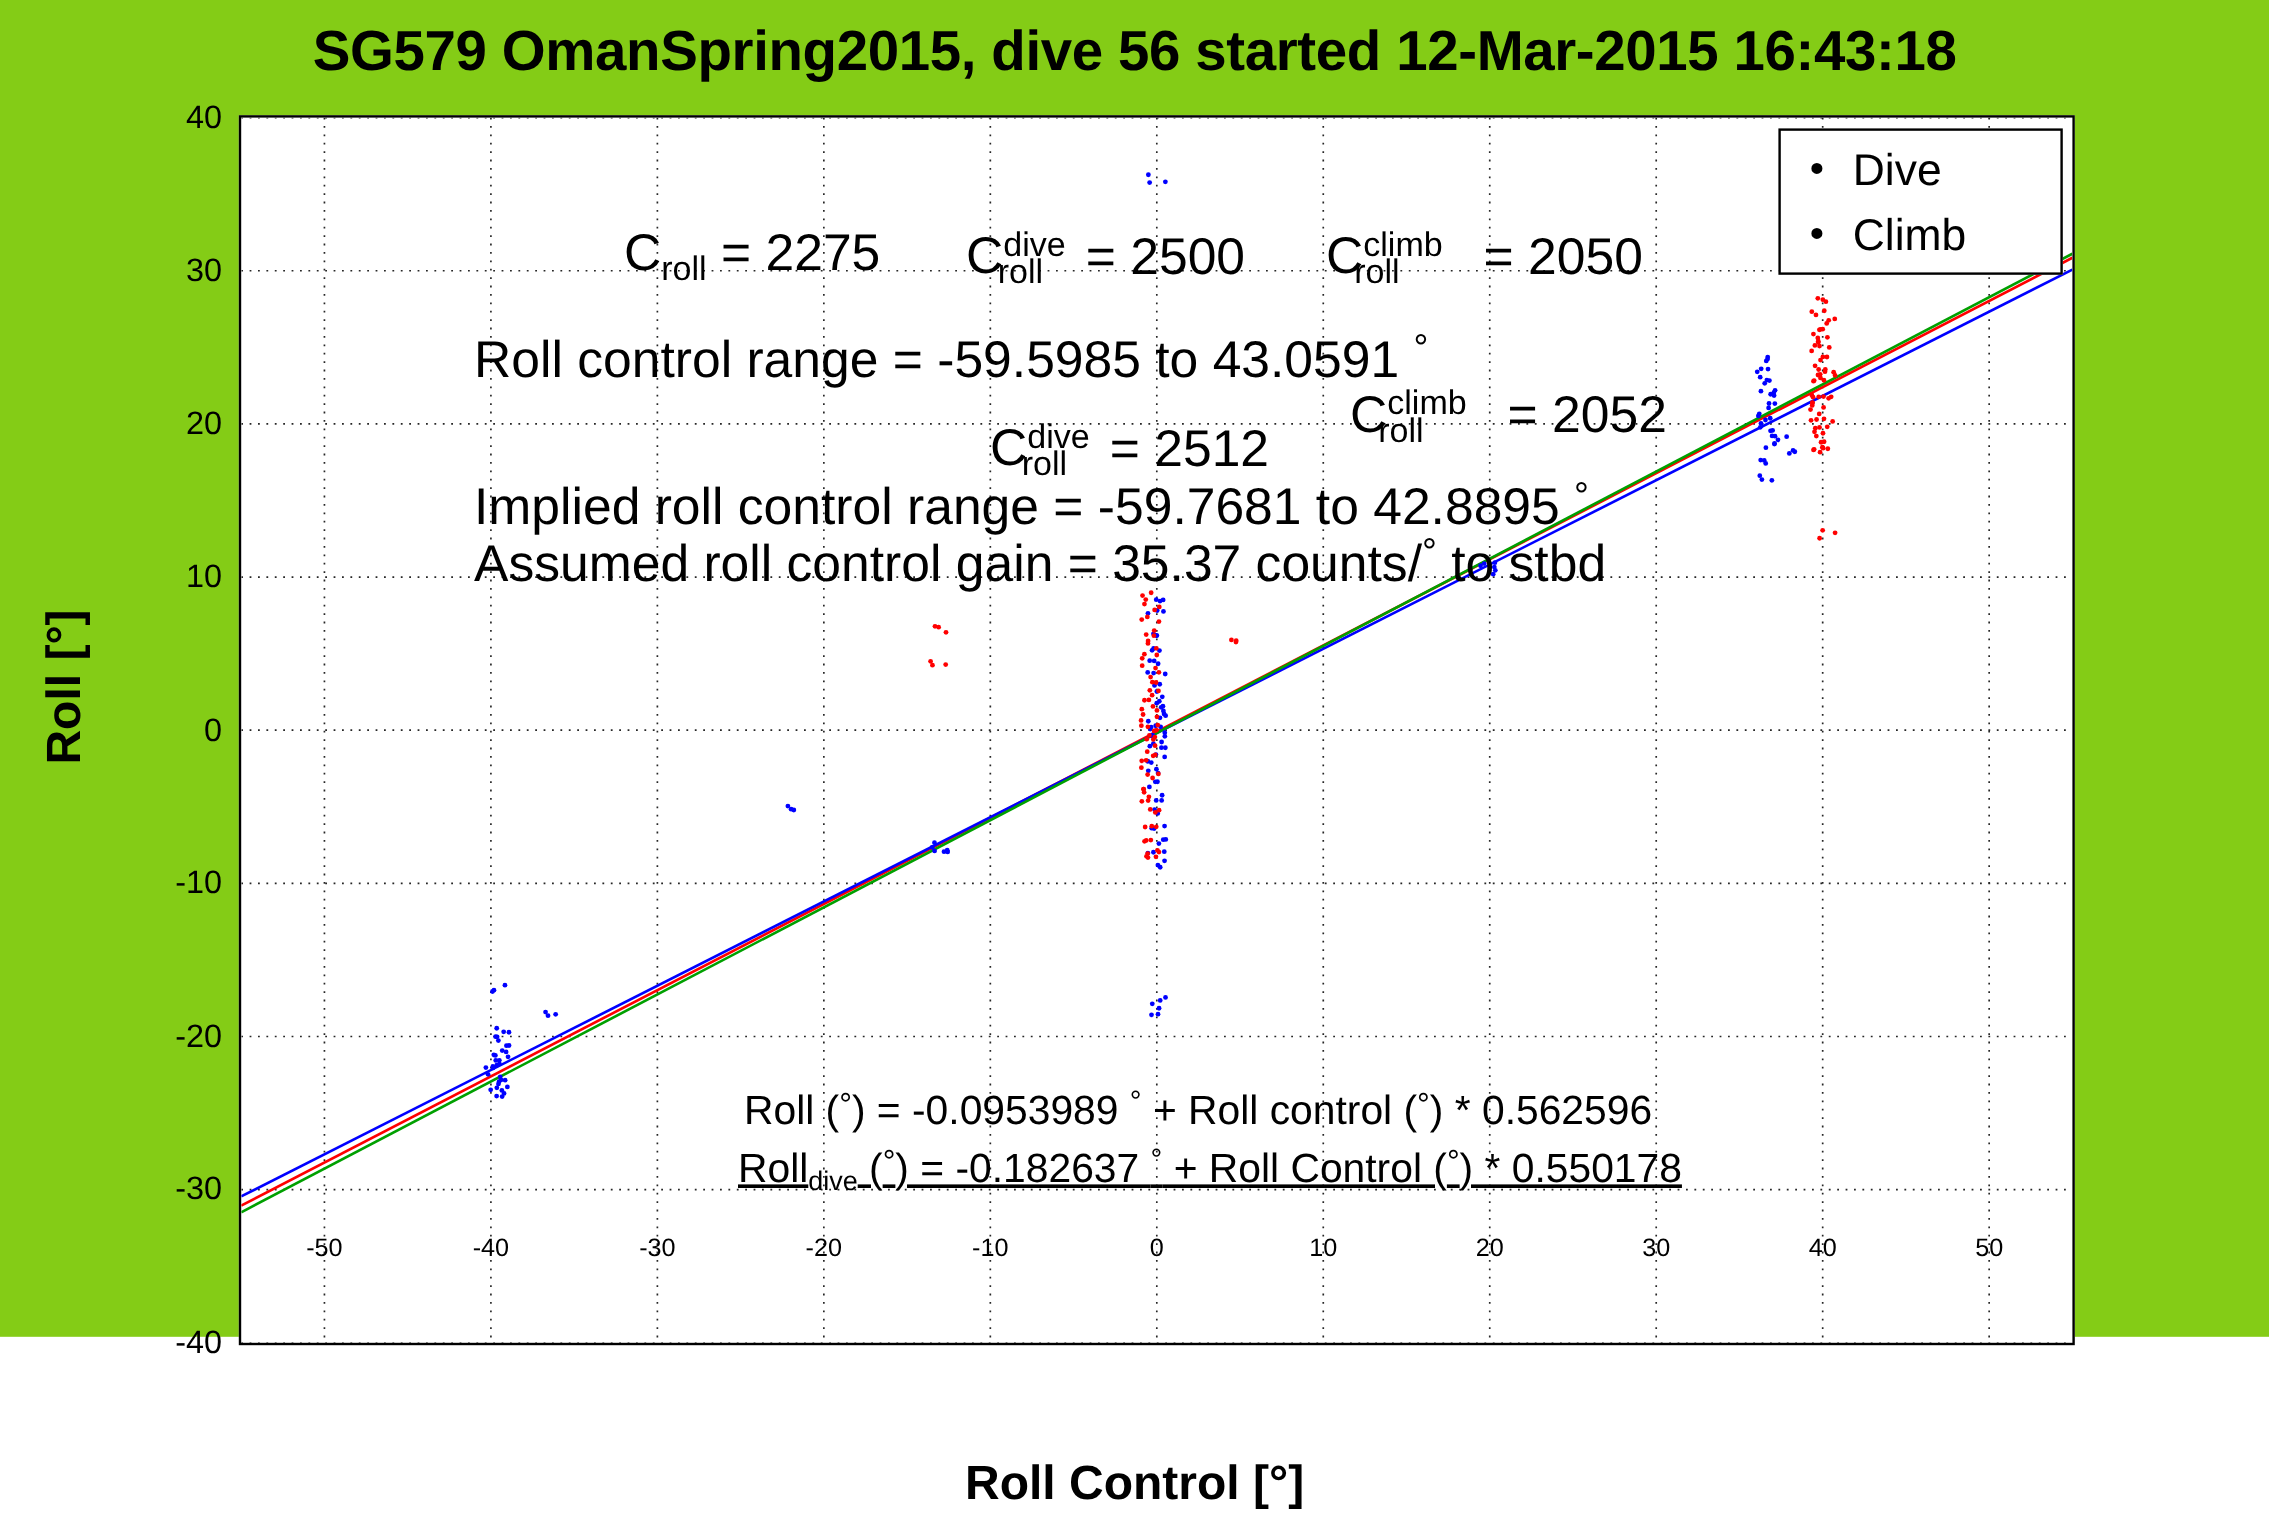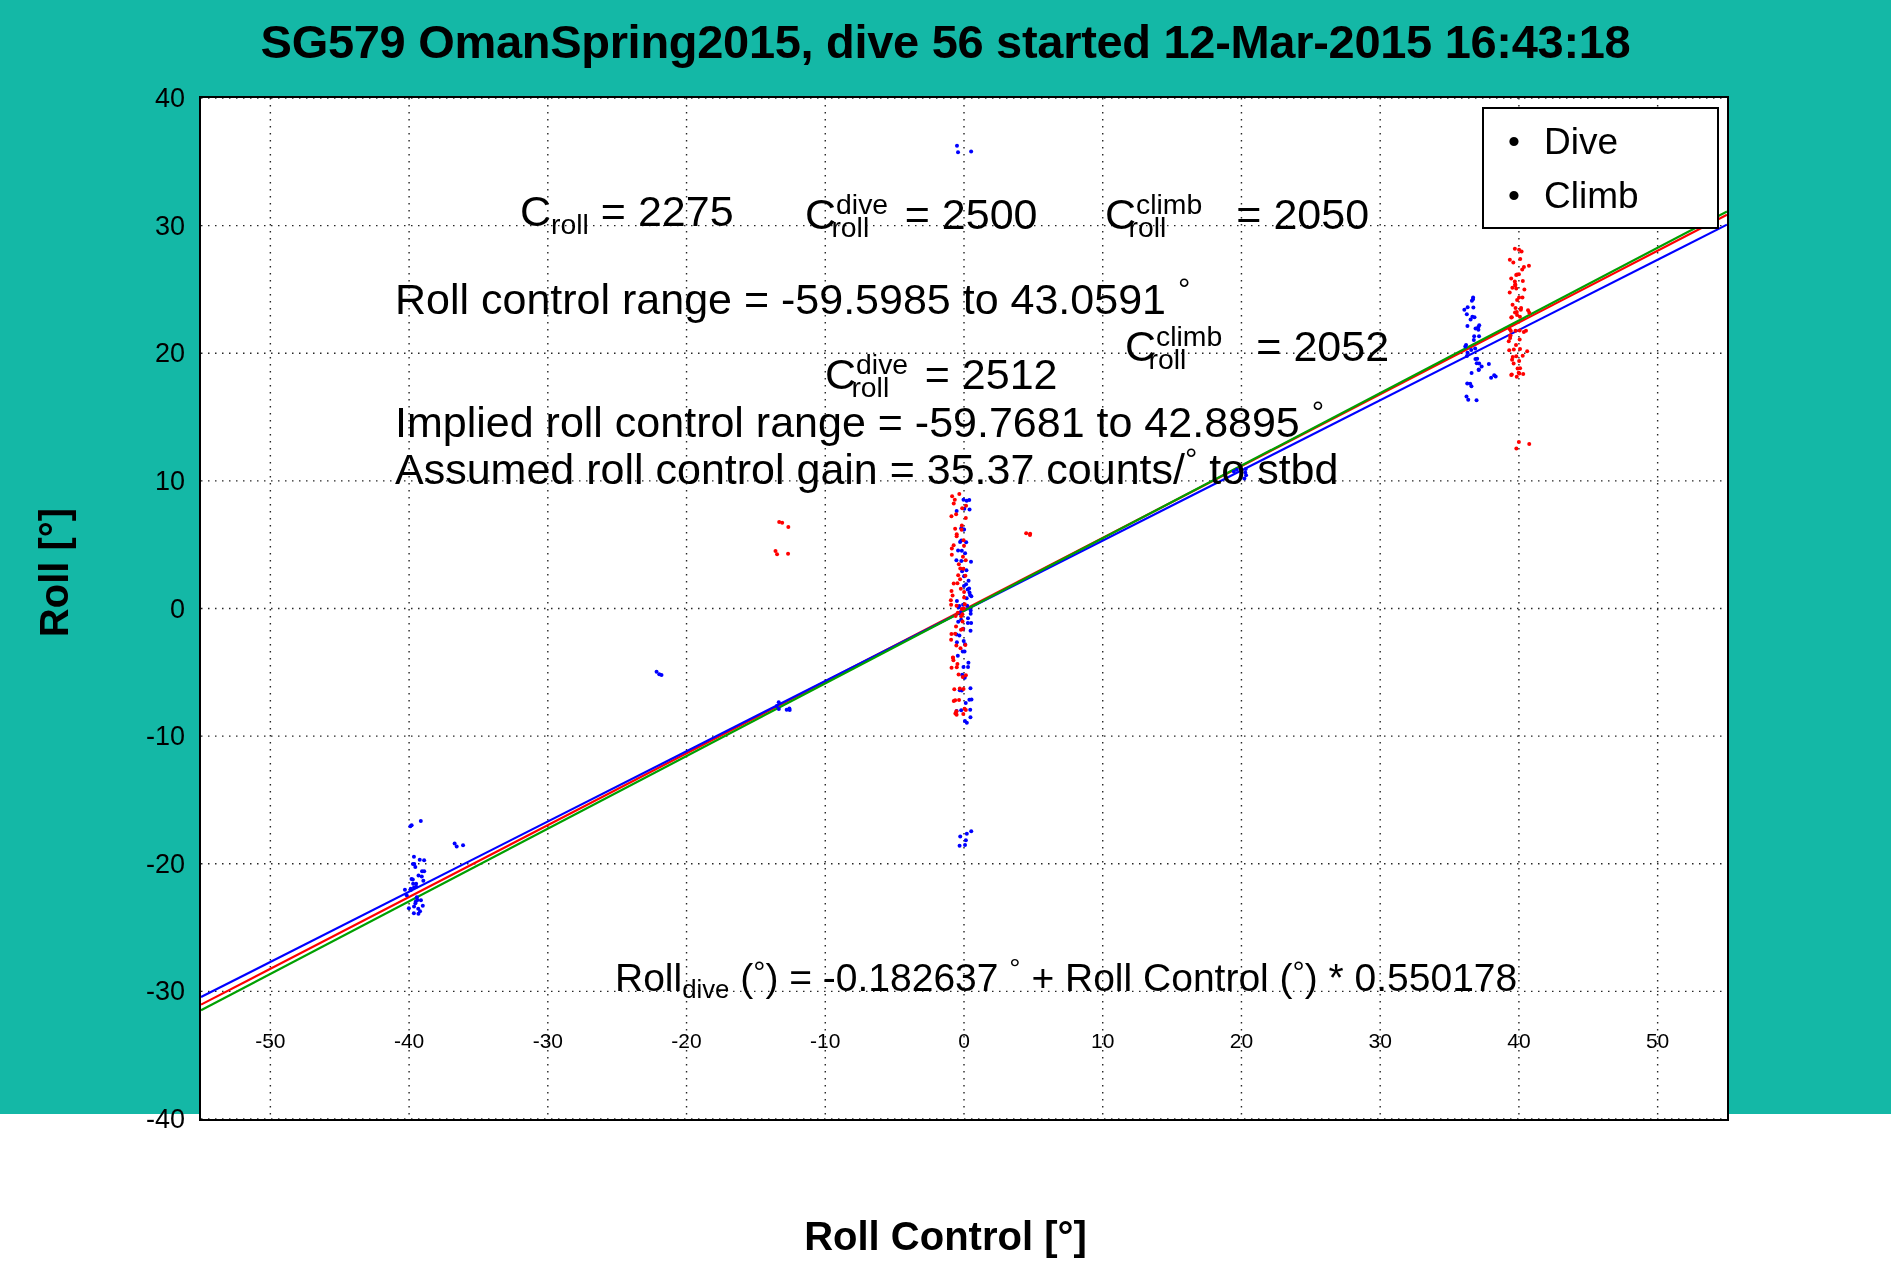--- a/index.html
+++ b/index.html
@@ -11,21 +11,21 @@
     width: 1891px;
     height: 1262px;
     font-family: "Liberation Sans", sans-serif;
     color: #000000;
     overflow: hidden;
   }
   #figure {
     position: relative;
     width: 1891px;
     height: 1114px;
-    background: #14b8a6;
+    background: #84cc16;
   }
   #plot-title {
     position: absolute;
     left: 0;
     top: 14px;
     width: 1891px;
     text-align: center;
     font-size: 47px;
     font-weight: bold;
     letter-spacing: -0.3px;
@@ -539,22 +539,25 @@
   </div>
 
   <div class="ann" style="left:395px; top:398px;">
     <span>Implied roll control range = -59.7681 to 42.8895 </span><span class="deg">°</span>
   </div>
 
   <div class="ann" style="left:395px; top:445px;">
     <span>Assumed roll control gain = 35.37 counts/</span><span class="deg">°</span><span> to stbd</span>
   </div>
 
-
-  <div class="ann" style="left:615px; top:955px; font-size:39px;">
+  <div class="ann" style="left:620px; top:907px; font-size:34px;">
+    <span>Roll (</span><span class="degp">°</span><span>) = -0.0953989 </span><span class="deg">°</span><span> + Roll control (</span><span class="degp">°</span><span>) * 0.562596</span>
+  </div>
+
+  <div class="ann" style="left:615px; top:955px; font-size:34px;text-decoration:underline;">
     <span>Roll</span><sub>dive</sub><span> (</span><span class="degp">°</span><span>) = -0.182637 </span><span class="deg">°</span><span> + Roll Control (</span><span class="degp">°</span><span>) * 0.550178</span>
   </div>
 
 
   <div id="ticks-layer">
       <div class="tick-x" style="left: 270.364px;">-50</div>
       <div class="tick-x" style="left: 409.091px;">-40</div>
       <div class="tick-x" style="left: 547.818px;">-30</div>
       <div class="tick-x" style="left: 686.545px;">-20</div>
       <div class="tick-x" style="left: 825.273px;">-10</div>

